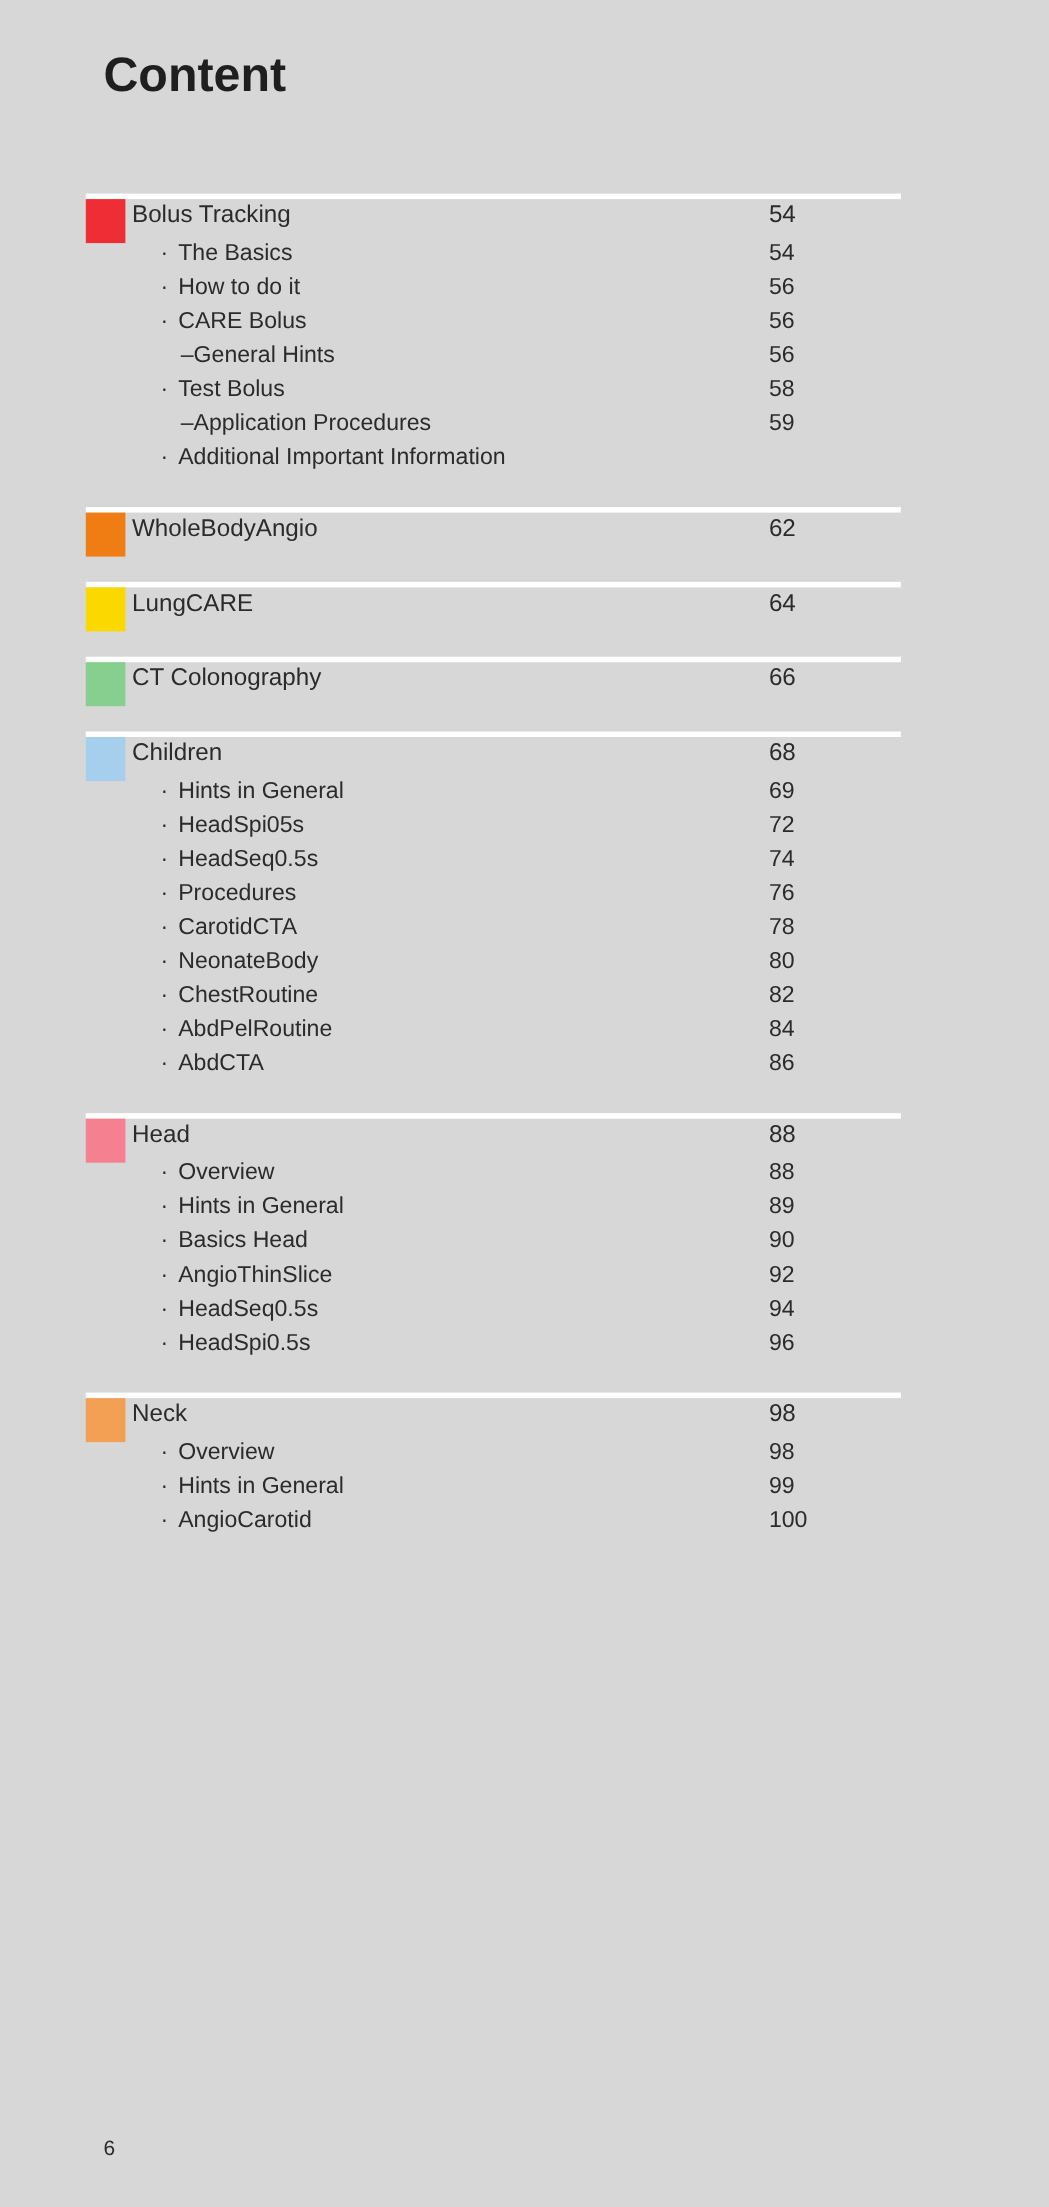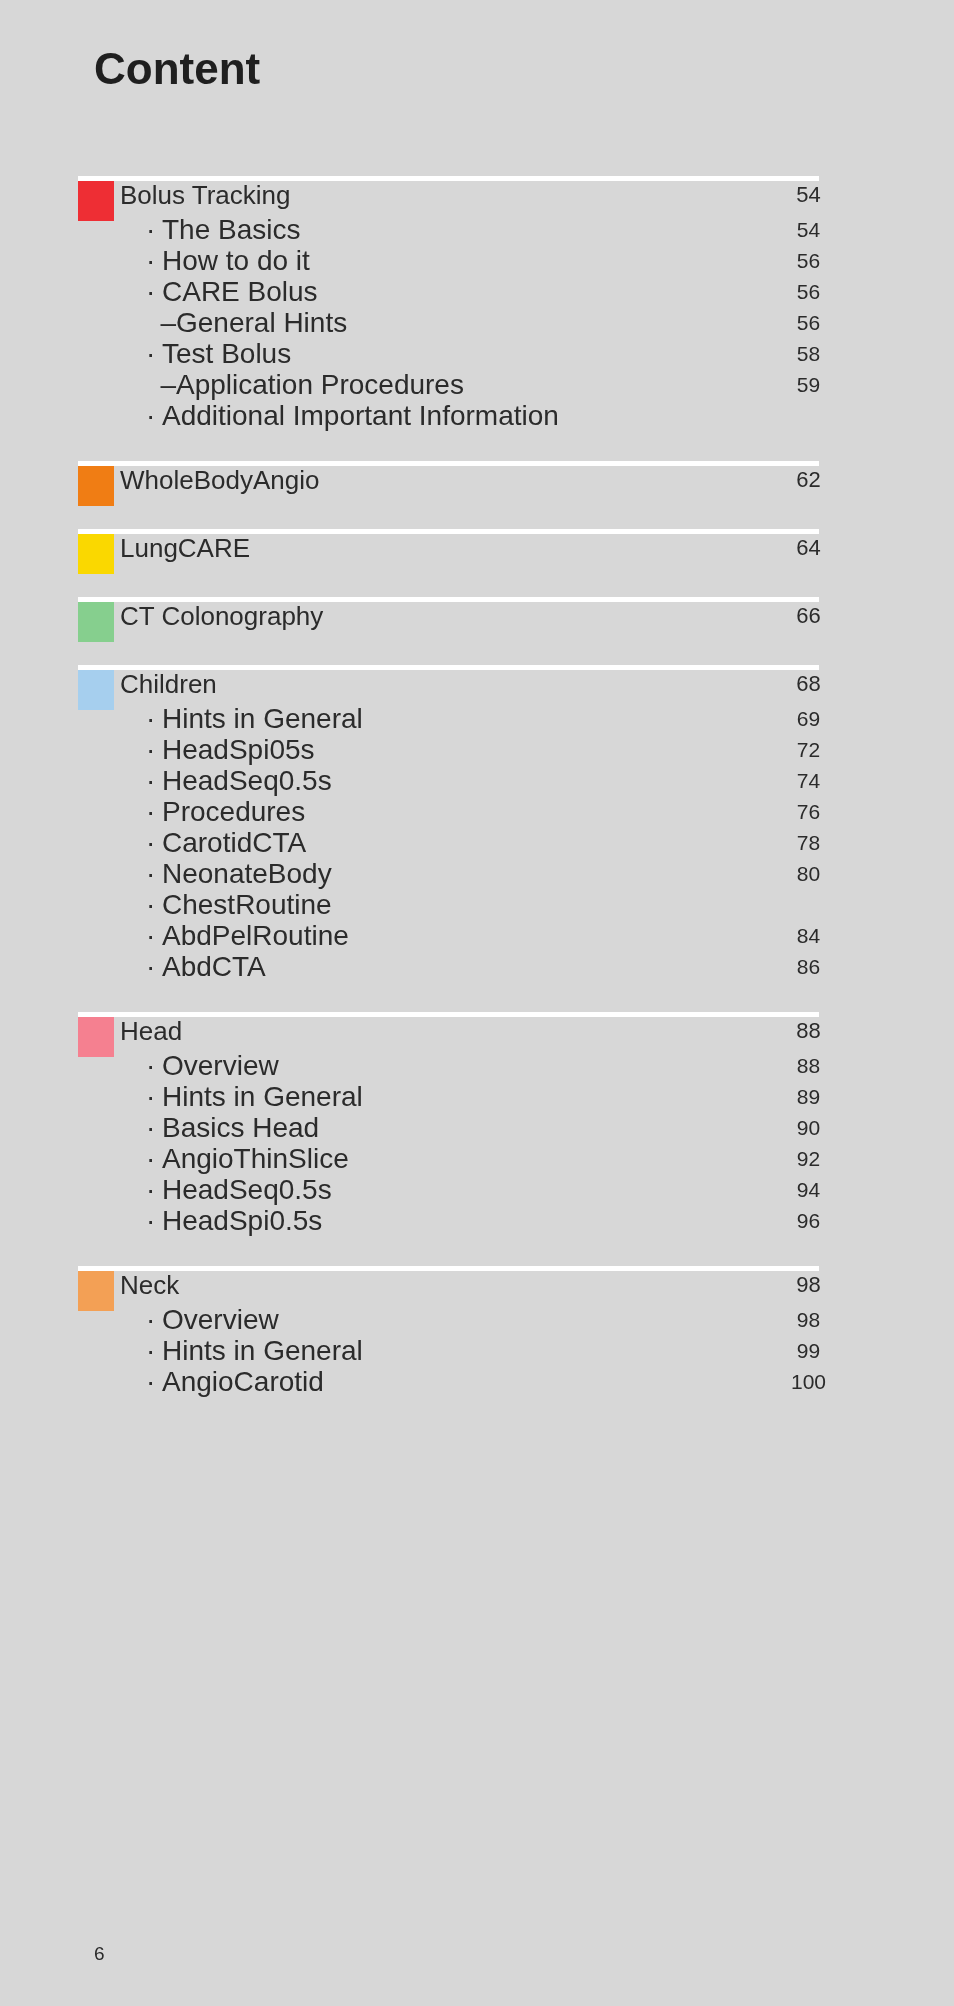--- a/index.html
+++ b/index.html
@@ -69,42 +69,42 @@
 
   .row {
     position: relative;
     height: 31px;
     line-height: 31px;
     white-space: nowrap;
   }
 
   .row .label {
     position: absolute;
-    font-size: 28px;
+    font-size: 21px;
     color: #2b2b2b;
     line-height: 31px;
     top: 0;
   }
 
   .row .pageno {
     position: absolute;
     right: 0;
     width: 135px;
-    text-align: center;
-    padding-right: 78px;
+    text-align: left;
+    padding-right: 120px;
     box-sizing: content-box;
     font-size: 21px;
     color: #2b2b2b;
     line-height: 31px;
     top: 0;
   }
 
   
   .row.level-0 { height: 38px; line-height: 38px; }
-  .row.level-0 .label { left: 120px; font-size: 26px; line-height: 38px; }
+  .row.level-0 .label { left: 120px; font-size: 22px; line-height: 38px; }
   .row.level-0 .pageno { font-size: 22px; line-height: 38px; }
 
   .row.level-1 .label { left: 146px; }
   .row.level-2 .label { left: 160px; text-align: right; }
 
   .bullet {
     display: inline-block;
     width: 16px;
   }
 
@@ -210,20 +210,21 @@
         <div class="row level-1">
           <span class="label"><span class="bullet">·</span><span>CarotidCTA</span></span>
           <span class="pageno">78</span>
         </div>
         <div class="row level-1">
           <span class="label"><span class="bullet">·</span><span>NeonateBody</span></span>
           <span class="pageno">80</span>
         </div>
         <div class="row level-1">
           <span class="label"><span class="bullet">·</span><span>ChestRoutine</span></span>
+          <span class="pageno">82</span>
         </div>
         <div class="row level-1">
           <span class="label"><span class="bullet">·</span><span>AbdPelRoutine</span></span>
           <span class="pageno">84</span>
         </div>
         <div class="row level-1">
           <span class="label"><span class="bullet">·</span><span>AbdCTA</span></span>
           <span class="pageno">86</span>
         </div>
       </div>

